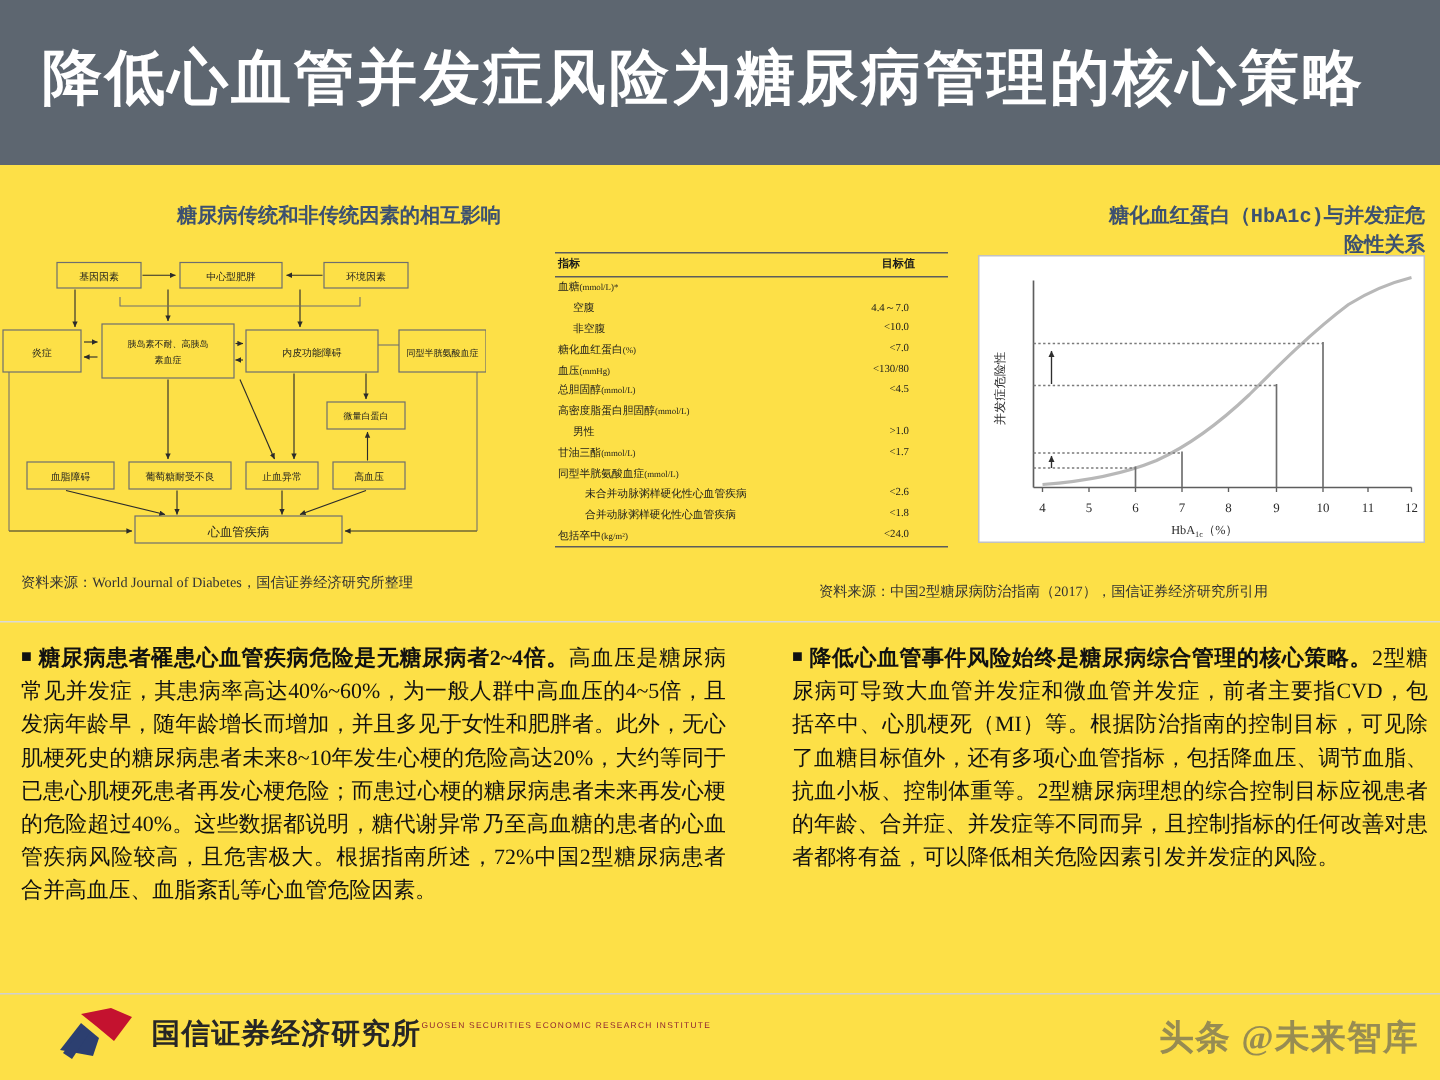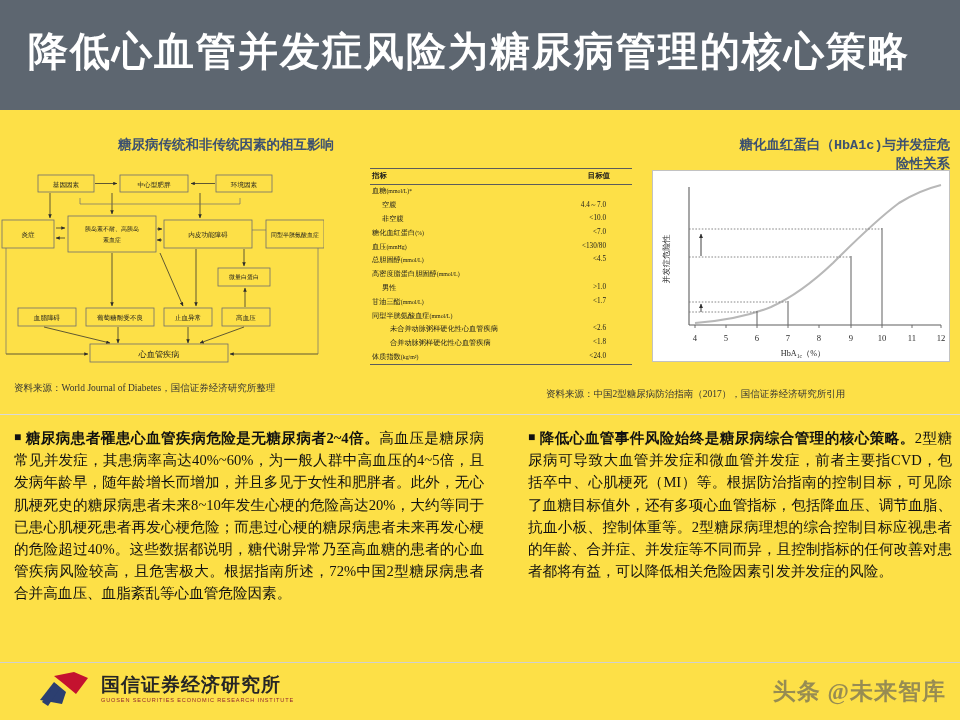--- a/index.html
+++ b/index.html
@@ -113,21 +113,21 @@
   
   #footer-rule {
     position: absolute; left: 0; top: 662px;
     width: 960px; height: 1px; background: #d0d0d0;
   }
   #logo-wrap {
     position: absolute; left: 36px; top: 670px;
     display: flex; align-items: center; gap: 9px;
   }
   #logo-mark { width: 56px; height: 38px; }
-  #logo-text { display: flex; flex-direction: column; }
+  #logo-text { display: flex; }
   #logo-cn {
     font-family: "Liberation Serif", serif;
     font-size: 19px; font-weight: 700; color: #262626;
     letter-spacing: 1px; line-height: 21px;
   }
   #logo-en {
     font-size: 5.6px; color: #8e2230;
     letter-spacing: 0.85px; line-height: 9px;
     margin-top: 1px;
   }
@@ -289,21 +289,21 @@
           </tr>
           <tr>
             <td class="ind2"><span>未合并动脉粥样硬化性心血管疾病</span></td>
             <td class="v">&lt;2.6</td>
           </tr>
           <tr>
             <td class="ind2"><span>合并动脉粥样硬化性心血管疾病</span></td>
             <td class="v">&lt;1.8</td>
           </tr>
           <tr class="last">
-            <td><span>体质指数</span><span class="unit">(kg/m²)</span></td>
+            <td><span>包括卒中</span><span class="unit">(kg/m²)</span></td>
             <td class="v">&lt;24.0</td>
           </tr>
         </tbody>
     </table>
   </div>
 
   <div id="chart-box">
     <svg width="296" height="190" viewBox="0 0 296 190" xmlns="http://www.w3.org/2000/svg">
 
       <g stroke="#5e5e5e" stroke-width="1.1" fill="none">

